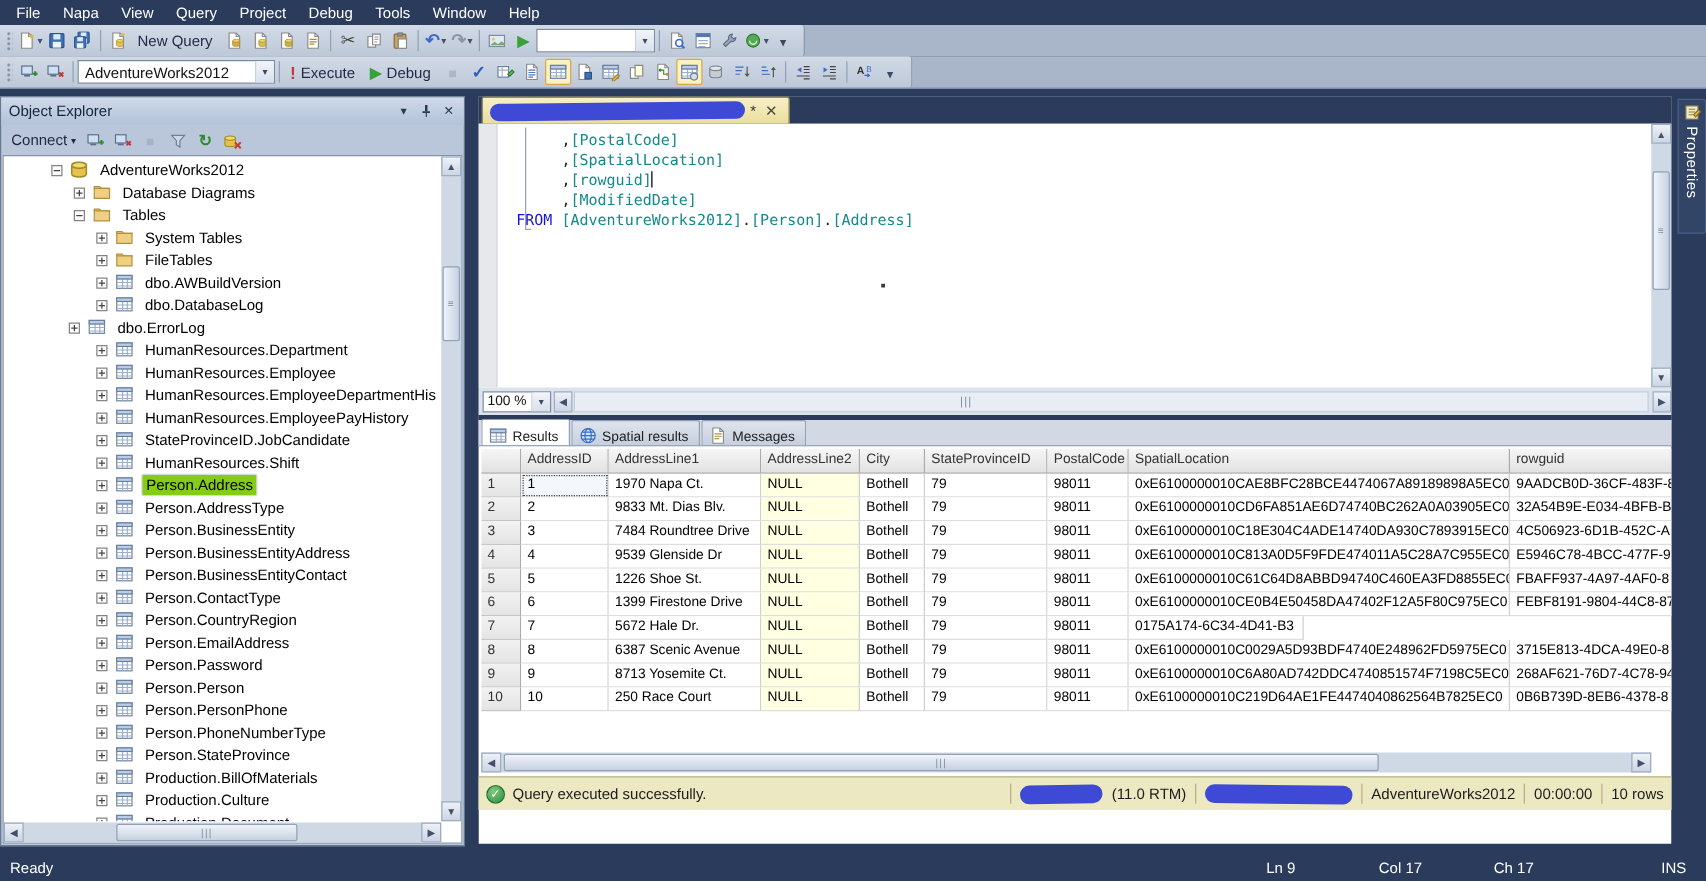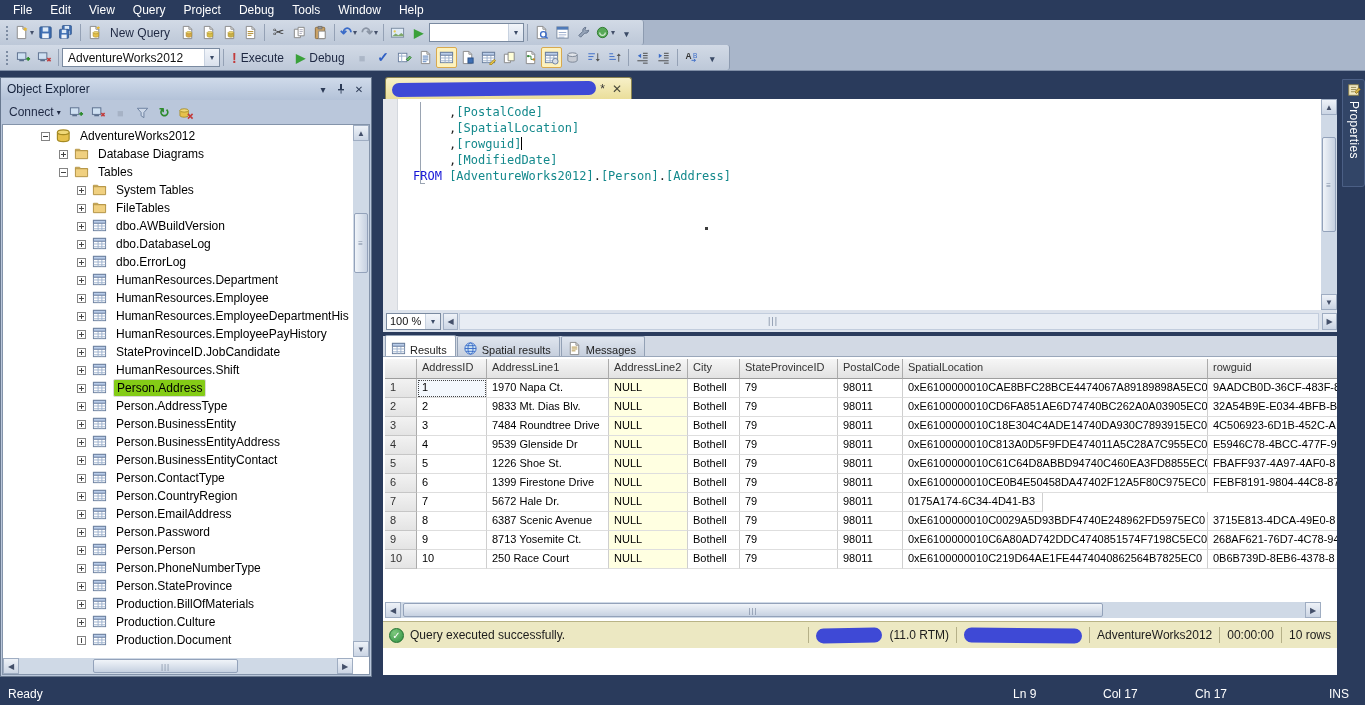--- a/index.html
+++ b/index.html
@@ -143,21 +143,21 @@
     color:#fff; font-size:12px; }
   .statusbar span { position:absolute; top:4px; }
 </style>
 </head>
 <body>
 
 <div class="app">
 
   <div class="menubar" id="menubar">
       <span class="menu-item">File</span>
-      <span class="menu-item">Edit</span>
+      <span class="menu-item">Napa</span>
       <span class="menu-item">View</span>
       <span class="menu-item">Query</span>
       <span class="menu-item">Project</span>
       <span class="menu-item">Debug</span>
       <span class="menu-item">Tools</span>
       <span class="menu-item">Window</span>
       <span class="menu-item">Help</span>
     </div>
 
   <div class="tray tray1">
@@ -659,21 +659,21 @@
               <i class="h"></i>
               <i class="v"></i>
             </span>
             <span class="ticon"><svg width="15" height="15" viewBox="0 0 16 16">
                 <rect x="1.5" y="2.5" width="13" height="11" fill="#fff" stroke="#6b7f9e"></rect>
                 <path d="M1.5 5.5h13M1.5 8.5h13M1.5 11.5h13M6.5 2.5v11M10.5 2.5v11" stroke="#9cb0cc" fill="none"></path>
                 <rect x="1.5" y="2.5" width="13" height="3" fill="#b9cdea" stroke="#6b7f9e"></rect>
               </svg></span>
             <span class="tlabel">dbo.DatabaseLog</span>
           </div>
-          <div class="tnode" style="padding-left: 74px;">
+          <div class="tnode" style="padding-left: 52px;">
             <span class="expbox">
               <i class="h"></i>
               <i class="v"></i>
             </span>
             <span class="ticon"><svg width="15" height="15" viewBox="0 0 16 16">
                 <rect x="1.5" y="2.5" width="13" height="11" fill="#fff" stroke="#6b7f9e"></rect>
                 <path d="M1.5 5.5h13M1.5 8.5h13M1.5 11.5h13M6.5 2.5v11M10.5 2.5v11" stroke="#9cb0cc" fill="none"></path>
                 <rect x="1.5" y="2.5" width="13" height="3" fill="#b9cdea" stroke="#6b7f9e"></rect>
               </svg></span>
             <span class="tlabel">dbo.ErrorLog</span>
@@ -862,20 +862,32 @@
             <span class="expbox">
               <i class="h"></i>
               <i class="v"></i>
             </span>
             <span class="ticon"><svg width="15" height="15" viewBox="0 0 16 16">
                 <rect x="1.5" y="2.5" width="13" height="11" fill="#fff" stroke="#6b7f9e"></rect>
                 <path d="M1.5 5.5h13M1.5 8.5h13M1.5 11.5h13M6.5 2.5v11M10.5 2.5v11" stroke="#9cb0cc" fill="none"></path>
                 <rect x="1.5" y="2.5" width="13" height="3" fill="#b9cdea" stroke="#6b7f9e"></rect>
               </svg></span>
             <span class="tlabel">Person.Person</span>
+          </div>
+          <div class="tnode" style="padding-left: 74px;">
+            <span class="expbox">
+              <i class="h"></i>
+              <i class="v"></i>
+            </span>
+            <span class="ticon"><svg width="15" height="15" viewBox="0 0 16 16">
+                <rect x="1.5" y="2.5" width="13" height="11" fill="#fff" stroke="#6b7f9e"></rect>
+                <path d="M1.5 5.5h13M1.5 8.5h13M1.5 11.5h13M6.5 2.5v11M10.5 2.5v11" stroke="#9cb0cc" fill="none"></path>
+                <rect x="1.5" y="2.5" width="13" height="3" fill="#b9cdea" stroke="#6b7f9e"></rect>
+              </svg></span>
+            <span class="tlabel">Person.PersonPhone</span>
           </div>
           <div class="tnode" style="padding-left: 74px;">
             <span class="expbox">
               <i class="h"></i>
               <i class="v"></i>
             </span>
             <span class="ticon"><svg width="15" height="15" viewBox="0 0 16 16">
                 <rect x="1.5" y="2.5" width="13" height="11" fill="#fff" stroke="#6b7f9e"></rect>
                 <path d="M1.5 5.5h13M1.5 8.5h13M1.5 11.5h13M6.5 2.5v11M10.5 2.5v11" stroke="#9cb0cc" fill="none"></path>
                 <rect x="1.5" y="2.5" width="13" height="3" fill="#b9cdea" stroke="#6b7f9e"></rect>

